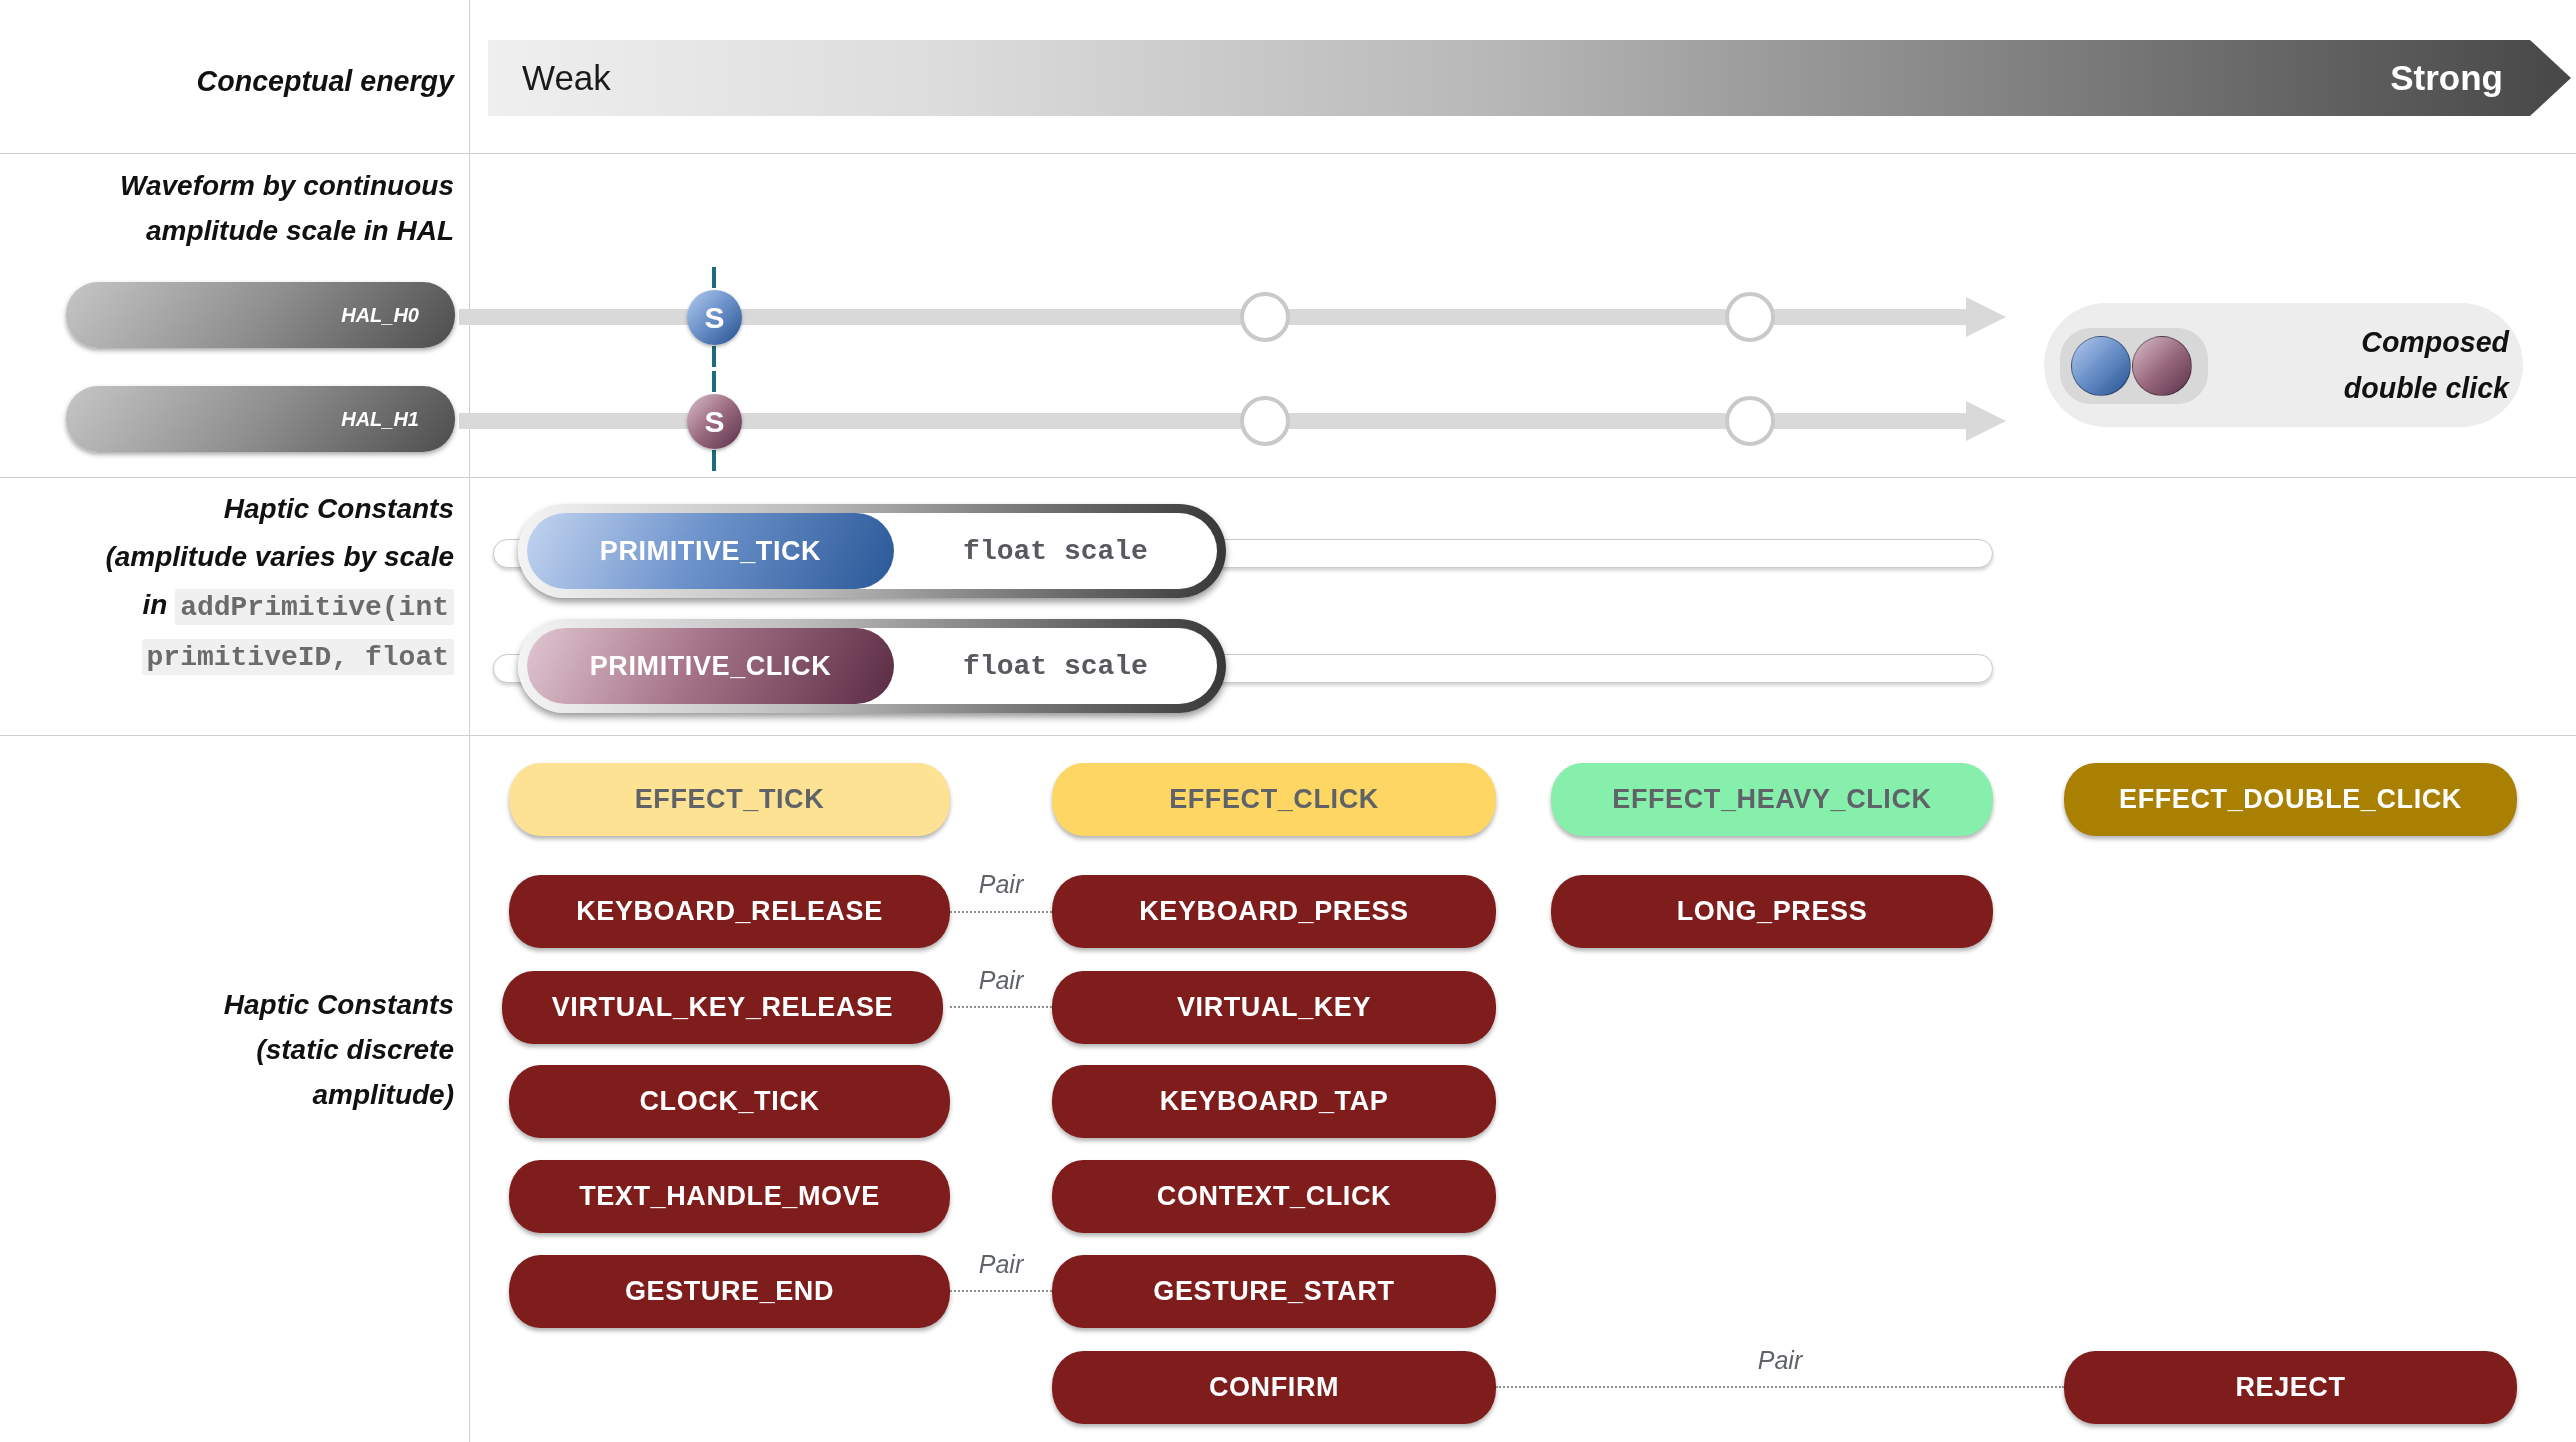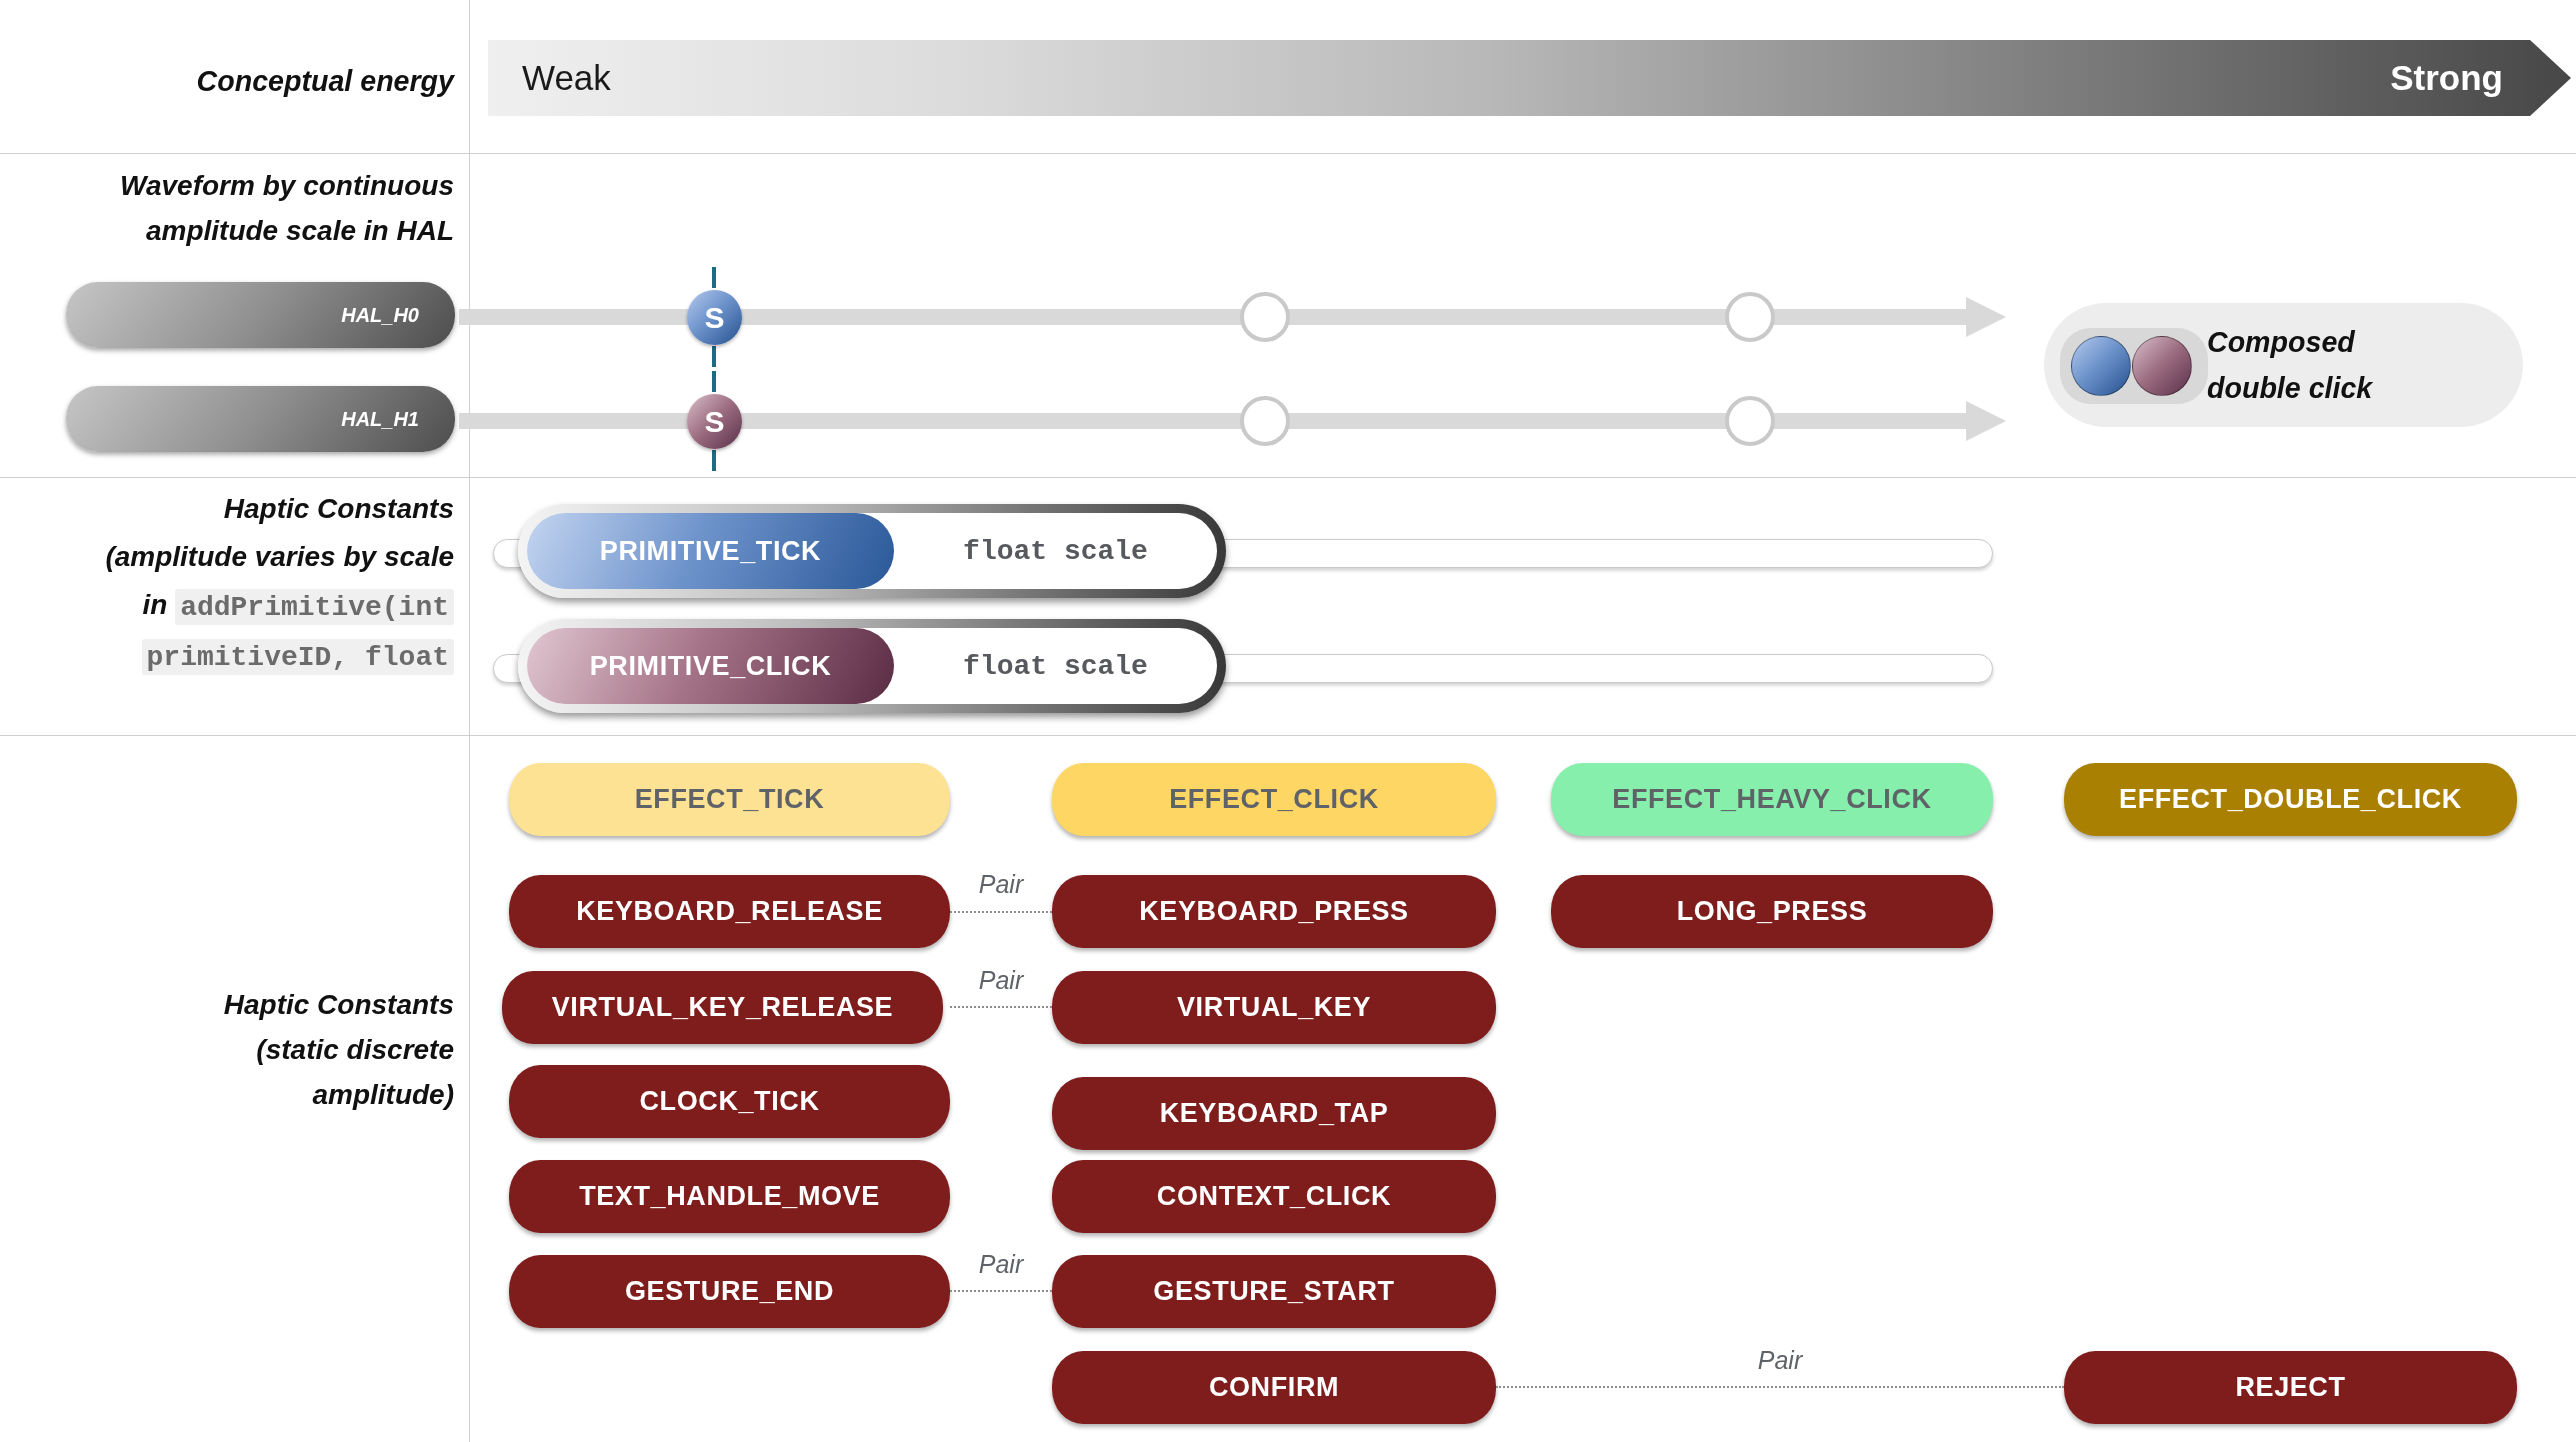--- a/index.html
+++ b/index.html
@@ -35,21 +35,21 @@
   .s-line{position:absolute;width:4.3px;background:#1c6b80;left:712px;}
   .s-marker{position:absolute;left:687px;width:55px;height:55px;border-radius:50%;
             color:#fff;font-weight:bold;font-size:30px;display:flex;align-items:center;justify-content:center;
             box-shadow:0 1.9px 3.7px rgba(0,0,0,.3);}
   .s-blue{background:linear-gradient(135deg,#b5cbee 0%,#6f94cc 45%,#24518f 100%);}
   .s-mauve{background:linear-gradient(135deg,#d9bfca 0%,#9a6a7e 50%,#58304a 100%);}
   
   .composed-badge{position:absolute;left:2044px;top:303px;width:479px;height:124px;border-radius:62px;background:#ededed;}
   .composed-chip{position:absolute;left:2060px;top:328px;width:148px;height:76px;border-radius:31px;background:#d8d8d8;}
   .composed-dot{position:absolute;top:336px;width:60px;height:60px;border-radius:50%;border:0.6px solid rgba(0,0,0,.35);box-sizing:border-box;}
-  .composed-text{position:absolute;left:2207px;top:319px;width:302px;text-align:left;
+  .composed-text{position:absolute;left:2207px;top:319px;width:302px;text-align:right;
                  font-weight:bold;font-style:italic;font-size:28.6px;line-height:46px;color:#111;}
   
   .slider-track{position:absolute;left:493px;width:1500px;height:28.6px;border-radius:14.3px;
                 background:#ffffff;border:1.2px solid #c9c9c9;box-sizing:border-box;
                 box-shadow:0 2.5px 3.7px rgba(0,0,0,.18);}
   .slider-capsule{position:absolute;left:518px;width:708px;height:94px;border-radius:50px;
                   border:9.3px solid transparent;box-sizing:border-box;
                   background:linear-gradient(#fff,#fff) padding-box,
                              linear-gradient(90deg,#f4f4f4 0%,#bdbdbd 40%,#5a5a5a 85%,#383838 100%) border-box;
                   box-shadow:0 4.3px 7.4px rgba(0,0,0,.4);display:flex;align-items:stretch;}
@@ -165,21 +165,21 @@
     <div class="pill yellow-light" style="left: 509px; width: 441px; top: 763px;">EFFECT_TICK</div>
     <div class="pill yellow" style="left: 1052px; width: 444px; top: 763px;">EFFECT_CLICK</div>
     <div class="pill amber" style="left: 1551px; width: 442px; top: 763px;">EFFECT_HEAVY_CLICK</div>
     <div class="pill gold-dark" style="left: 2064px; width: 453px; top: 763px;">EFFECT_DOUBLE_CLICK</div>
     <div class="pill green" style="left: 509px; width: 441px; top: 875px;">KEYBOARD_RELEASE</div>
     <div class="pill green" style="left: 1052px; width: 444px; top: 875px;">KEYBOARD_PRESS</div>
     <div class="pill green" style="left: 1551px; width: 442px; top: 875px;">LONG_PRESS</div>
     <div class="pill green" style="left: 502px; width: 441px; top: 971px;">VIRTUAL_KEY_RELEASE</div>
     <div class="pill green" style="left: 1052px; width: 444px; top: 971px;">VIRTUAL_KEY</div>
     <div class="pill green" style="left: 509px; width: 441px; top: 1065px;">CLOCK_TICK</div>
-    <div class="pill green" style="left: 1052px; width: 444px; top: 1065px; margin-top: 12px;">KEYBOARD_TAP</div>
+    <div class="pill green" style="left: 1052px; width: 444px; top: 1065px;">KEYBOARD_TAP</div>
     <div class="pill green" style="left: 509px; width: 441px; top: 1160px;">TEXT_HANDLE_MOVE</div>
     <div class="pill green" style="left: 1052px; width: 444px; top: 1160px;">CONTEXT_CLICK</div>
     <div class="pill green" style="left: 509px; width: 441px; top: 1255px;">GESTURE_END</div>
     <div class="pill green" style="left: 1052px; width: 444px; top: 1255px;">GESTURE_START</div>
     <div class="pill green" style="left: 1052px; width: 444px; top: 1351px;">CONFIRM</div>
     <div class="pill green" style="left: 2064px; width: 453px; top: 1351px;">REJECT</div>
     <div class="pair-line" style="left: 950px; width: 102px; top: 911px;"></div>
     <div class="pair-label" style="left: 950px; width: 102px; top: 870px;">Pair</div>
     <div class="pair-line" style="left: 950px; width: 102px; top: 1006px;"></div>
     <div class="pair-label" style="left: 950px; width: 102px; top: 966px;">Pair</div>

